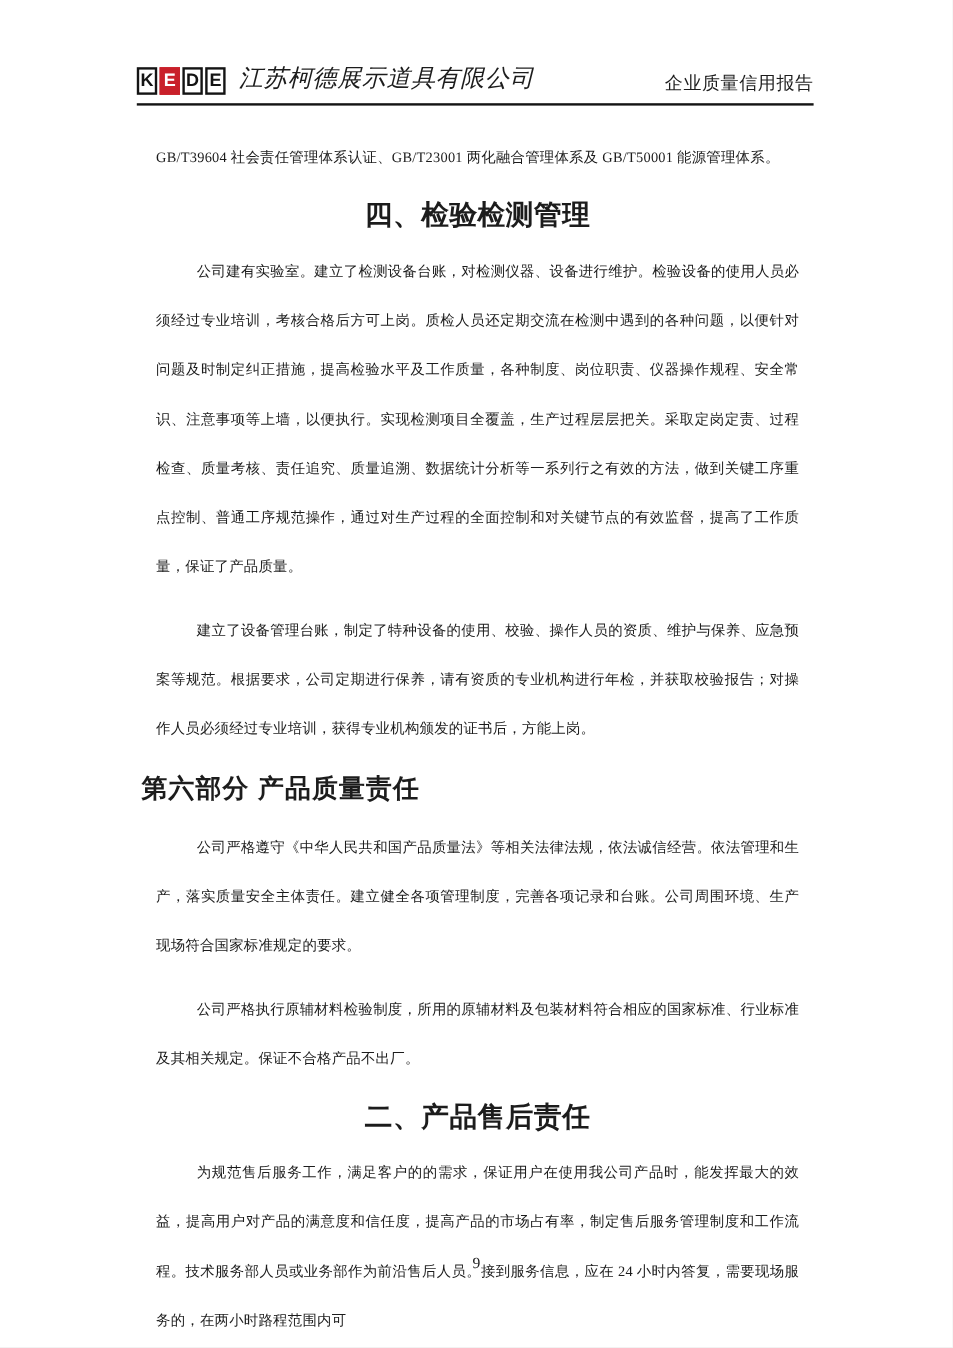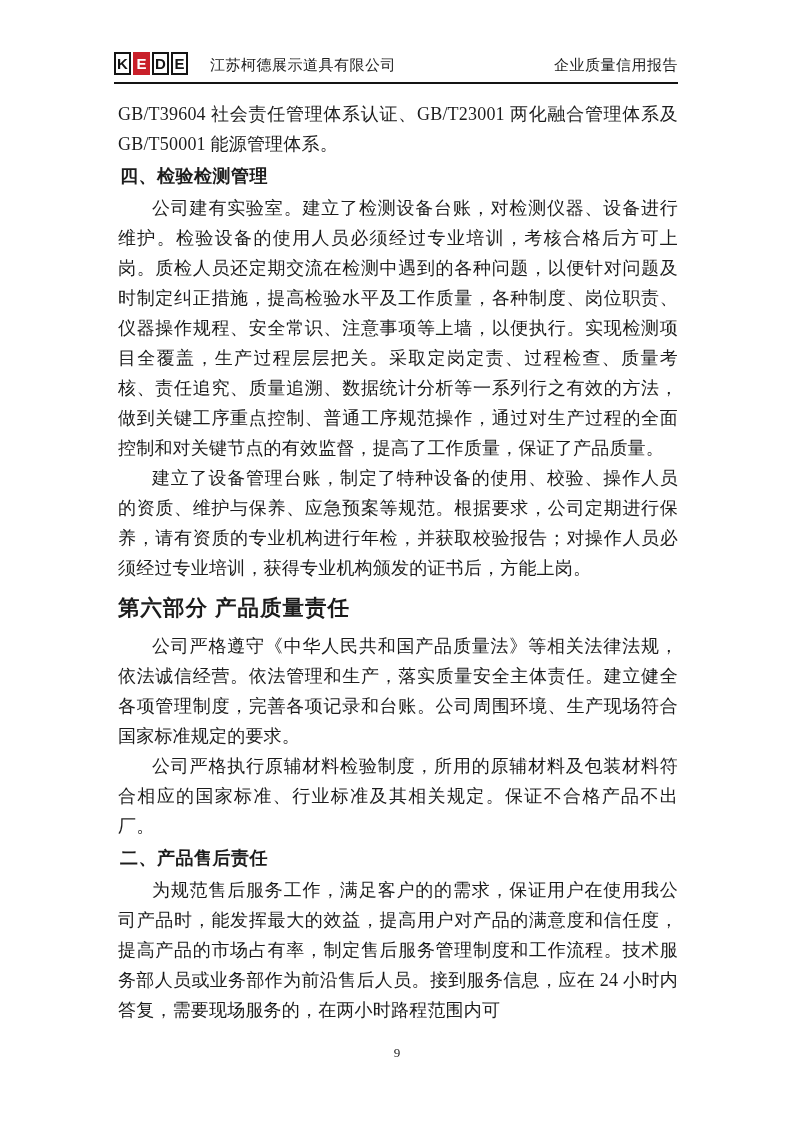--- a/index.html
+++ b/index.html
@@ -21,35 +21,35 @@
   }
   .logo { display:flex; gap:2px; align-items:center; }
   .logo-box {
     width:17px; height:23px; box-sizing:border-box;
     display:flex; align-items:center; justify-content:center;
     font-family:"Liberation Sans","DejaVu Sans",sans-serif;
     font-weight:bold; font-size:15px; line-height:1;
   }
   .logo-box.outline { border:2.5px solid #141414; background:#ffffff; color:#141414; }
   .logo-box.red     { border:2.5px solid #c9202a; background:#c9202a; color:#ffffff; }
-  .company      { margin-left:22px; font-size:15px; letter-spacing:0.5px; }
+  .company      { margin-left:11px; font-size:20px; letter-spacing:0.5px;font-style:italic; }
   .report-title { margin-left:auto; font-size:15px; letter-spacing:0.5px; }
   
   .content { position:absolute; left:118px; top:99px; width:560px; }
   .para {
-    font-size:18px; line-height:30px;
+    font-size:12px; line-height:41px;
     text-align:justify; text-indent:34px;
     letter-spacing:0.2px;
-    margin:0;
+    margin:12px;
   }
   .para.no-indent { text-indent:0; }
   .h2 {
-    font-size:18px; line-height:30px; font-weight:bold;
+    font-size:23px; line-height:30px; font-weight:bold;
     font-family:"Liberation Sans","DejaVu Sans",sans-serif;
-    margin:2px; letter-spacing:0.5px;
+    margin:12px; letter-spacing:0.5px;text-align:center;
   }
   .h1 {
     font-size:21.5px; line-height:34px; font-weight:bold;
     text-align:left; margin:8px 0 6px 0; letter-spacing:1px;
     font-family:"Liberation Sans","DejaVu Sans",sans-serif;
   }
   
   .footer {
     position:absolute; bottom:62px; left:0; width:100%;
     text-align:center; font-size:13px; color:#1c1c1c;

